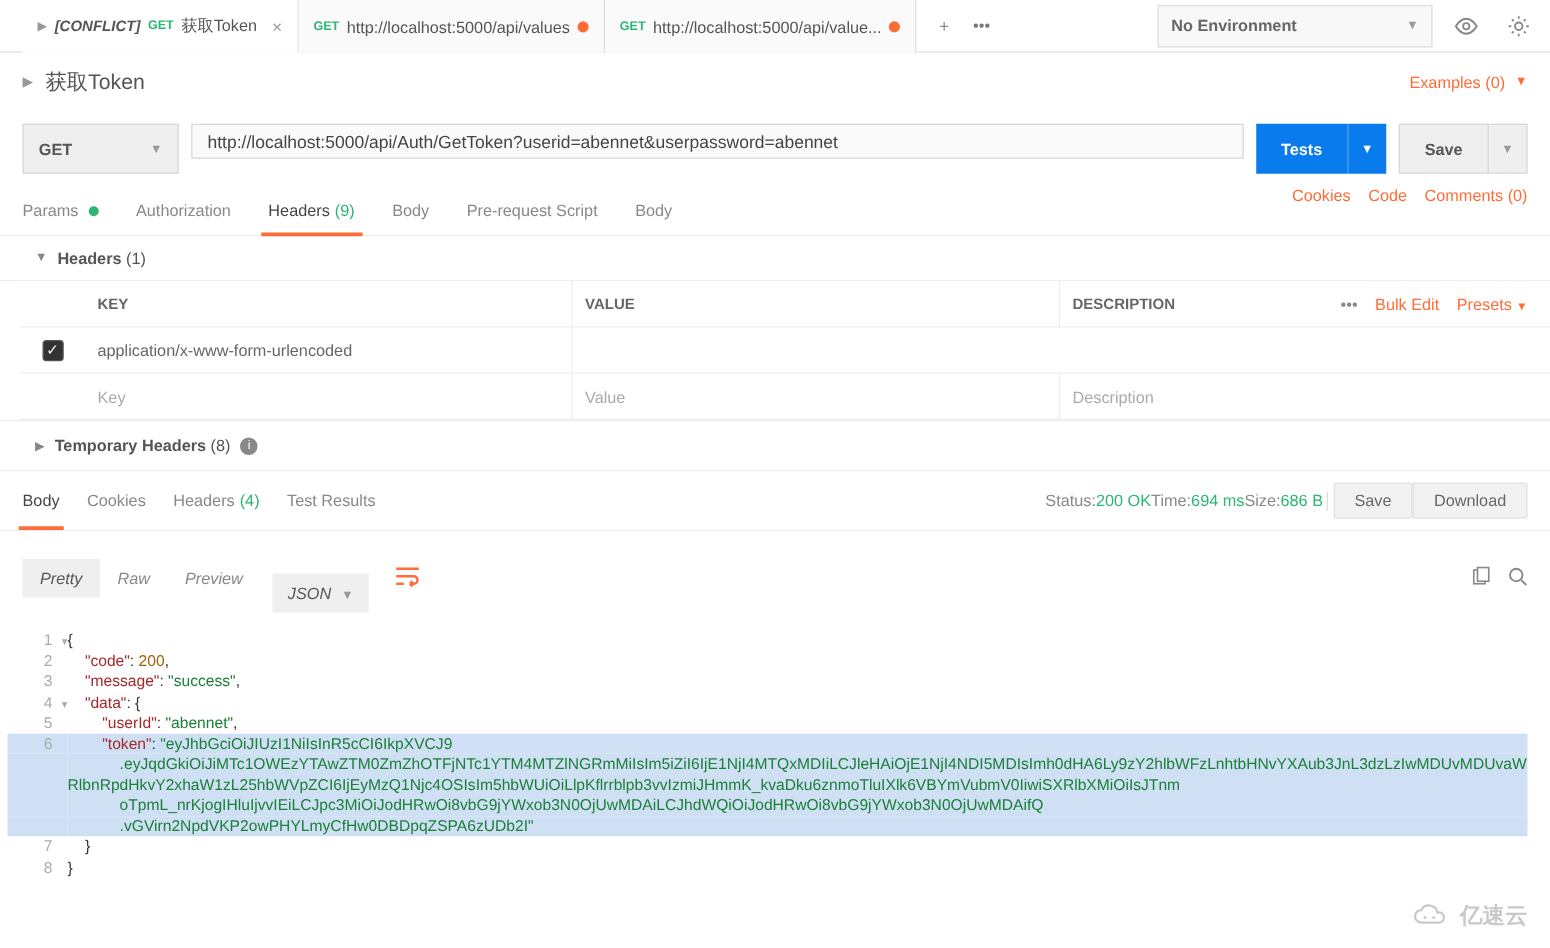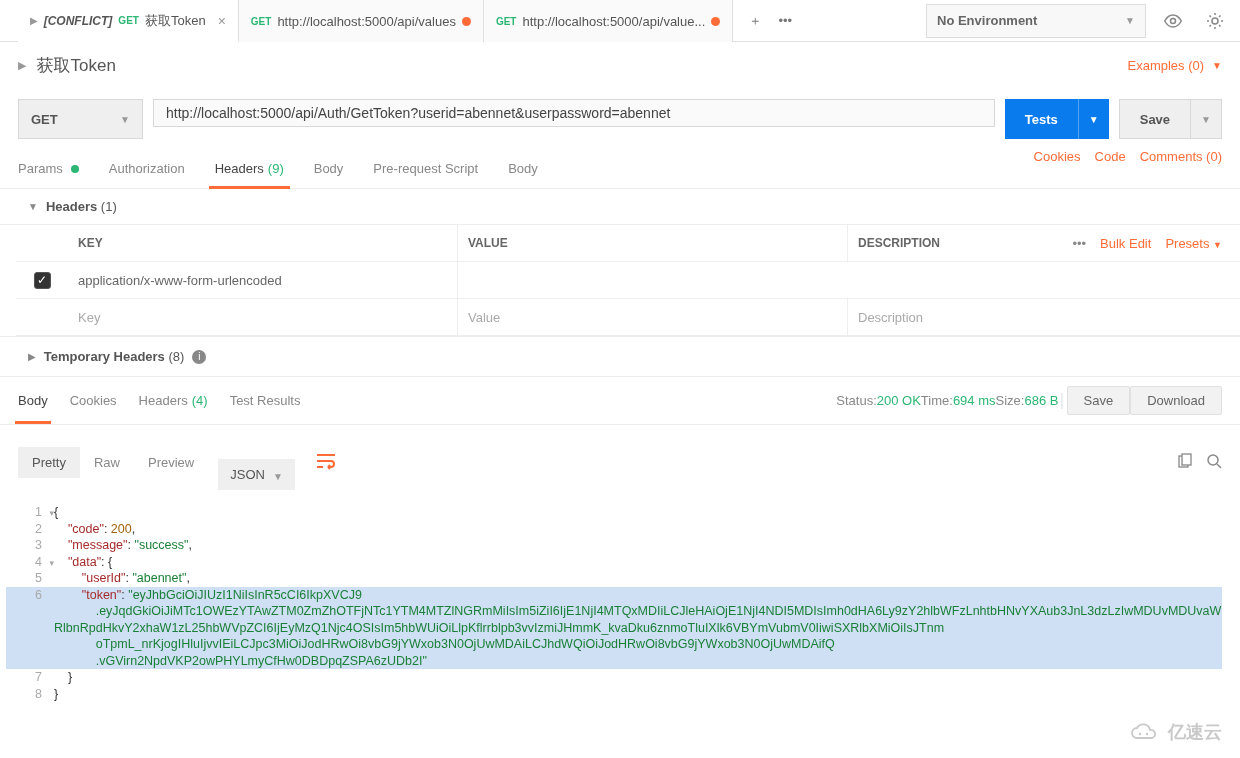--- a/index.html
+++ b/index.html
@@ -73,21 +73,21 @@
 .resptabs .left { display: flex; height: 100%; gap: 22px; align-items: center; }
 .resptab { color: #888; cursor: pointer; display: flex; align-items: center; gap: 4px; position: relative; height: 100%; }
 .resptab.active { color: #444; }
 .resptab.active::after { content: ""; position: absolute; bottom: 0; left: -3px; right: -3px; height: 3px; background: #ff6c37; }
 .resptab .count2 { color: #2bb673; }
 .resptabs .right { display: flex; align-items: center; color: #888; }
 .resptabs .right .val { color: #2bb673; }
 .resptabs .right .pill-btn { padding: 6px 16px; background: #f2f2f2; border: 1px solid #e0e0e0; color: #666; cursor: pointer; border-radius: 2px; }
 
 
-.bodybar { display: flex; align-items: center; padding: 10px 18px; gap: 8px; justify-content: space-between; }
+.bodybar { display: flex; align-items: center; padding: 10px 18px; gap: 8px; justify-content: space-between; font-style: italic; }
 .bodybar .left { display: flex; gap: 0; align-items: center; }
 .fmt-btn { padding: 8px 14px; color: #888; cursor: pointer; }
 .fmt-btn.active { background: #efefef; color: #555; }
 .json-dd { margin-left: 10px; padding: 8px 12px; background: #efefef; color: #555; display: flex; align-items: flex-end; gap: 8px; cursor: pointer; margin-top: 24px; }
 .wrap-btn { margin-left: 10px; padding: 6px 10px; cursor: pointer; }
 .wrap-svg { stroke: #ff6c37; stroke-width: 2; fill: none; }
 .bodybar .right { display: flex; gap: 14px; color: #888; }
 
 
 .code { font-family: Consolas, Menlo, monospace; font-size: 12.5px; padding: 4px 18px 4px 6px; line-height: 16.5px; position: relative; }

